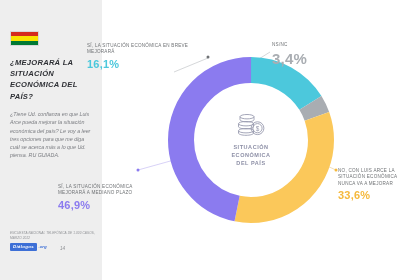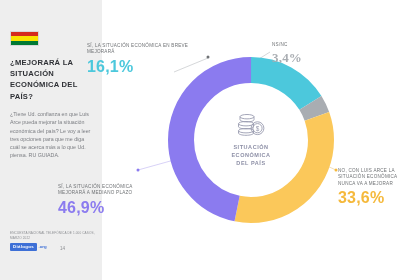--- a/index.html
+++ b/index.html
@@ -8,20 +8,21 @@
     background:#ffffff;
     font-family:"Liberation Sans", sans-serif;
     position:relative;
   }
   #slide{position:absolute;inset:0;background:#ffffff;}
 
   
   .sidebar{
     position:absolute;left:0;top:0;width:102px;height:280px;
     background:#eeeeee;
+    font-style:italic;
   }
   .flag{
     position:absolute;left:10px;top:31px;width:27px;height:13px;
     border:0.5px solid #d8d8d8;overflow:hidden;
     display:flex;flex-direction:column;
   }
   .flag i{display:block;width:100%;height:33.34%;}
   .flag .f-red{background:#D52B1E;}
   .flag .f-yel{background:#F9E300;}
   .flag .f-grn{background:#007934;}
@@ -79,31 +80,31 @@
     letter-spacing:.55px;color:#8d8fa6;text-transform:uppercase;
   }
 
   
   .lbl{position:absolute;}
   .lbl .ltxt{
     font-size:4.6px;line-height:6.4px;letter-spacing:.25px;
     text-transform:uppercase;
   }
   .lbl .lval{
-    font-size:16px;font-weight:bold;letter-spacing:.2px;
+    font-size:11px;font-weight:bold;letter-spacing:.2px;
     margin-top:2px;
   }
 
   .lbl-teal{left:-15px;top:43px;width:106px;text-align:left;}
   .lbl-teal .ltxt{color:#6f7275;}
   .lbl-teal .lval{color:#4CC8DC;}
 
   .lbl-gray{left:170px;top:42px;width:52px;text-align:left;}
   .lbl-gray .ltxt{color:#6f7275;}
-  .lbl-gray .lval{color:#a9adb2;font-size:13px;font-family:Liberation Serif, serif;}
+  .lbl-gray .lval{color:#a9adb2;font-size:15px;}
 
   .lbl-amber{left:236px;top:168px;width:64px;text-align:left;}
   .lbl-amber .ltxt{color:#6f7275;}
   .lbl-amber .lval{color:#F5B93C;}
 
   .lbl-purple{left:-44px;top:184px;width:78px;text-align:left;}
   .lbl-purple .ltxt{color:#6f7275;}
   .lbl-purple .lval{color:#8B7BEF;}
 
   .leaders{position:absolute;left:0;top:0;width:298px;height:280px;pointer-events:none;}

